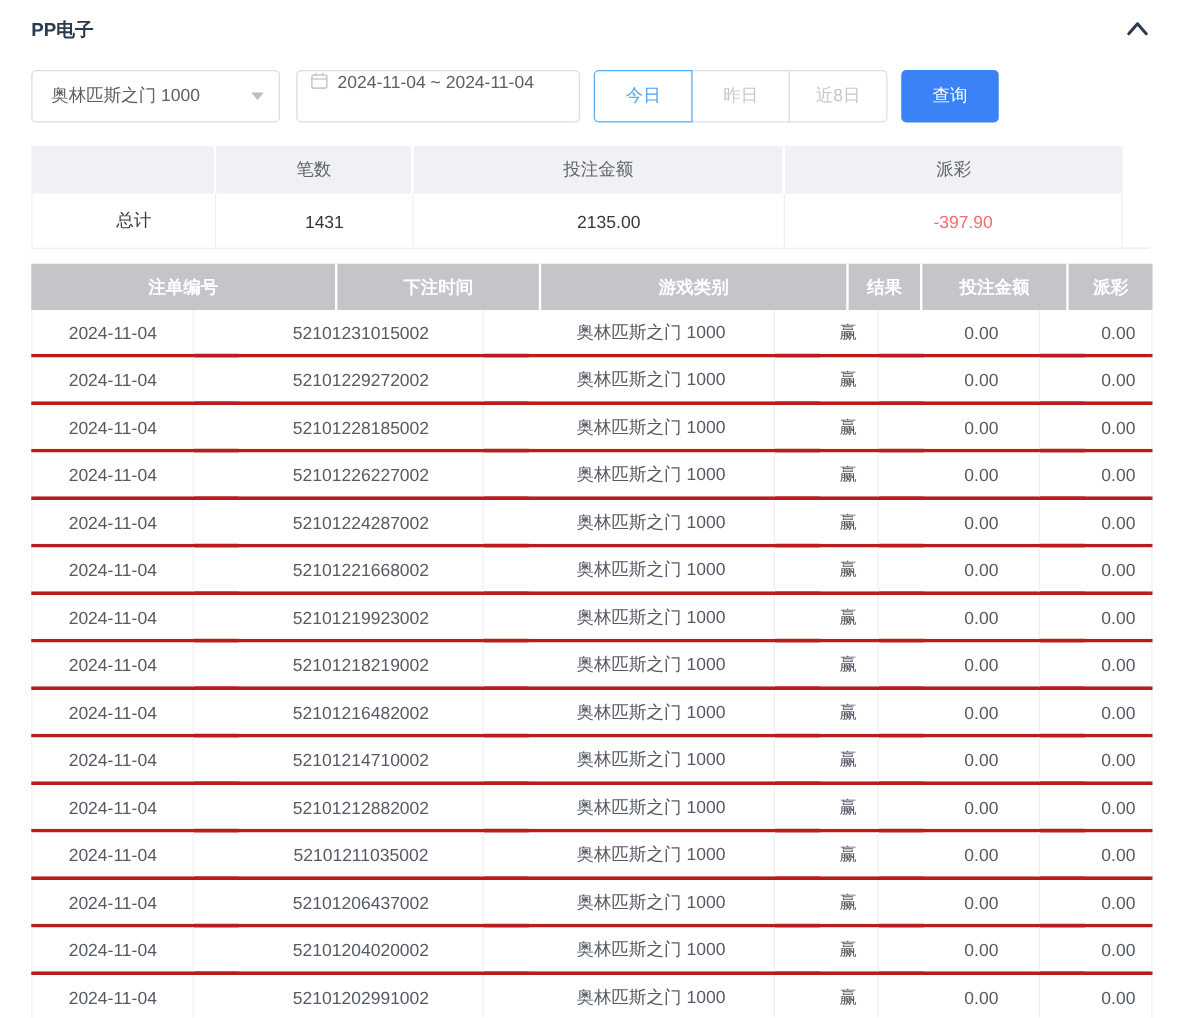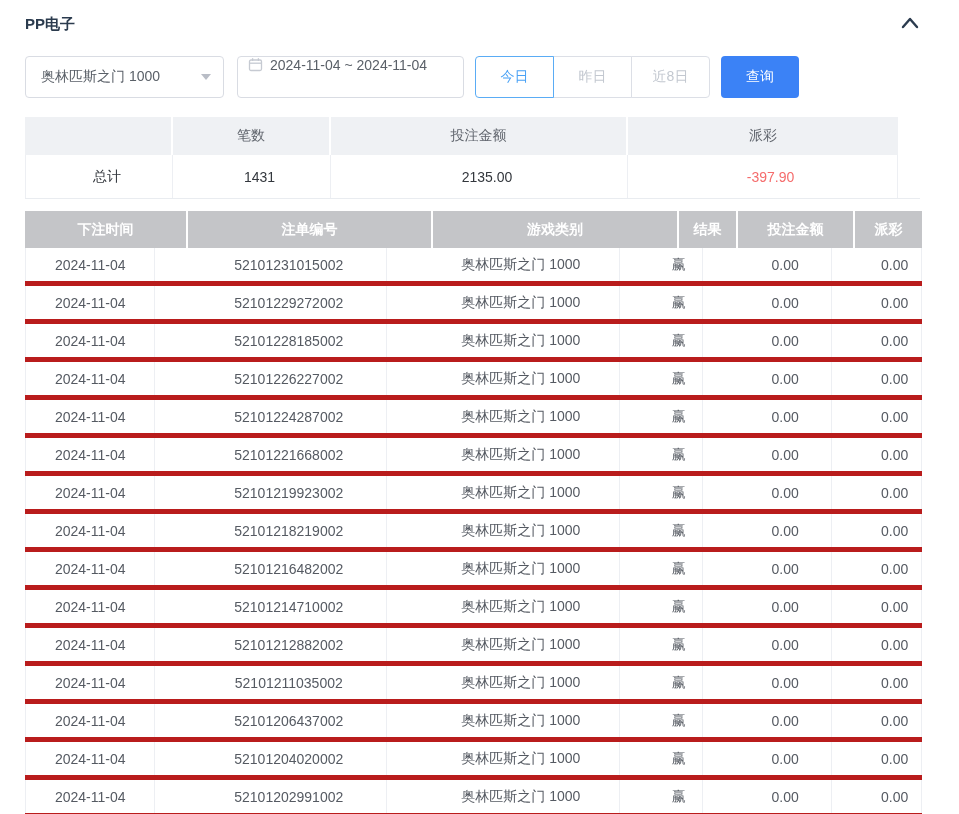--- a/index.html
+++ b/index.html
@@ -43,21 +43,21 @@
   .summary-body .cell:first-child { border-left:1px solid #edeff3; }
   .sum-c0 { width:148px; } .sum-c1 { width:158px; } .sum-c2 { width:297px; } .sum-c3 { width:270px; }
   .negative { color:#f56c6c !important; }
 
   
   .bet-table { margin-top:12px; width:897px; }
   .bet-head { display:flex; height:37px; }
   .bet-head .cell { background:#c4c5c8; color:#fff; font-size:14px; font-weight:bold;
     display:flex; align-items:center; justify-content:center; border-right:2px solid #fff; }
   .bet-head .cell:last-child { border-right:none; }
-  .bet-row { display:flex; height:38px; border-bottom:5px solid #b91c1c;gap:36px; }
+  .bet-row { display:flex; height:38px; border-bottom:3px solid #b91c1c;gap:36px; }
   .bet-row .cell { font-size:14px; color:#555a62; display:flex; align-items:center; justify-content:center;
     border-right:1px solid #edeff3; background:#fff; }
   .bet-row .cell:first-child { border-left:1px solid #edeff3; }
   .col0 { width:163px; } .col1 { width:245px; } .col2 { width:246px; }
   .col3 { width:59px; } .col4 { width:117px; } .col5 { width:67px; }
 </style>
 </head>
 <body>
 
 <div class="panel">
@@ -110,22 +110,22 @@
     <div class="summary-body">
       <div class="cell sum-c0">总计</div>
       <div class="cell sum-c1">1431</div>
       <div class="cell sum-c2">2135.00</div>
       <div class="cell sum-c3 negative">-397.90</div>
     </div>
   </div>
 
   <div class="bet-table">
     <div class="bet-head">
+      <div class="cell col1">注单编号</div>
       <div class="cell col0">下注时间</div>
-      <div class="cell col1">注单编号</div>
       <div class="cell col2">游戏类别</div>
       <div class="cell col3">结果</div>
       <div class="cell col4">投注金额</div>
       <div class="cell col5">派彩</div>
     </div>
     <div>
         <div class="bet-row">
     <div class="cell col0">2024-11-04</div>
     <div class="cell col1">52101231015002</div>
     <div class="cell col2">奥林匹斯之门 1000</div>

